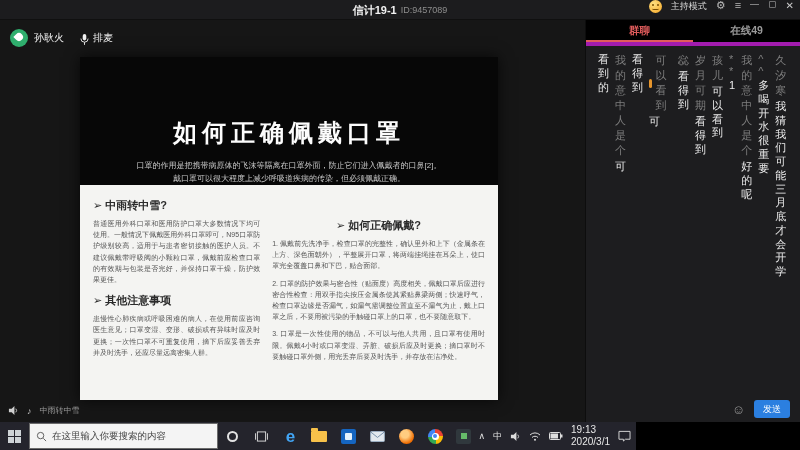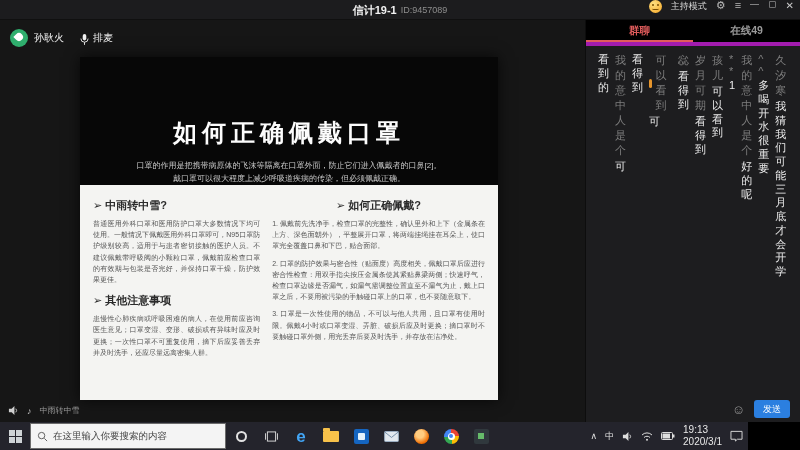--- a/index.html
+++ b/index.html
@@ -37,21 +37,21 @@
   .queue { display:flex; align-items:flex-end; gap:4px; margin-left:10px; color:#f0f0f0; font-size:10px; }
 
   .slide { position:absolute; left:80px; top:37px; width:418px; height:343px;
     box-shadow:0 0 14px rgba(0,0,0,.7); }
   .slide-dark { height:128px; background:#070707; display:flex; flex-direction:column;
     justify-content:flex-end; align-items:center; }
   .slide-title { color:#fcfcfc; font-size:24px; font-weight:bold; letter-spacing:5px; margin-bottom:11px; }
   .slide-sub { color:#c9c9c9; font-size:8px; line-height:1.55; text-align:center; }
   .slide-light { height:215px; background:#f4f4f2; display:flex; gap:12px; padding:10px 13px; }
   .col-left { width:44%; }
-  .col-right { width:56%; }
+  .col-right { width:56%;margin-top:20px; }
   .sl-h { font-size:11px; font-weight:bold; color:#2b2b2b; margin:3px 0 5px; }
   .sl-h.center { text-align:center; }
   .sl-p { font-size:7px; color:#555; line-height:1.6; text-align:justify; margin-bottom:8px; }
   .num-item { font-size:7px; color:#555; line-height:1.6; text-align:justify; margin-bottom:6px; }
 
   .ticker { position:absolute; left:8px; bottom:6px; display:flex; align-items:center; gap:8px; z-index:5; }
   .ticker-note { color:#bfbfbf; font-size:9px; }
   .ticker-text { color:#9a9a9a; font-size:8px; }
 
   
@@ -67,21 +67,21 @@
   .msg-user { color:#7f7f7f; font-size:11px; margin-bottom:2px; display:flex; align-items:center; gap:3px; }
   .msg-text { color:#ececec; font-size:11px; font-weight:500; line-height:1.25; }
   .badge { width:9px; height:9px; background:#e6952c; border-radius:2px; display:inline-block; }
   .chat-input { flex:0 0 auto; height:26px; display:flex; align-items:center;
     justify-content:flex-end; gap:9px; padding:0 10px; }
   .smiley { color:#9a9a9a; font-size:13px; line-height:1; cursor:pointer; }
   .send-btn { background:#2b7fe0; color:#fff; font-size:9px; padding:2.5px 9px;
     border-radius:3px; border:none; cursor:pointer; }
 
   
-  .taskbar { position:absolute; top:422px; left:0; width:748px; height:28px;
+  .taskbar { position:absolute; top:422px; left:0; width:636px; height:28px;
     background:#24242c; display:flex; align-items:center; z-index:40; }
   .start { width:30px; height:28px; display:flex; align-items:center; justify-content:center; }
   .win-logo { display:grid; grid-template-columns:6px 6px; grid-template-rows:6px 6px; gap:1px; }
   .win-logo i { background:#ced3d6; }
   .searchbox { width:196px; height:26px; background:#f4f4f4; border:1px solid #6b6b6b;
     display:flex; align-items:center; gap:5px; padding:0 6px; }
   .search-text { color:#474747; font-size:9.5px; white-space:nowrap; }
   .ticon { width:30px; height:28px; display:flex; align-items:center; justify-content:center; }
   .cortana { width:11px; height:11px; border:2px solid #e2e2e2; border-radius:50%; }
   .edge-e { color:#42a5f5; font-size:17px; font-weight:bold; line-height:1; }

